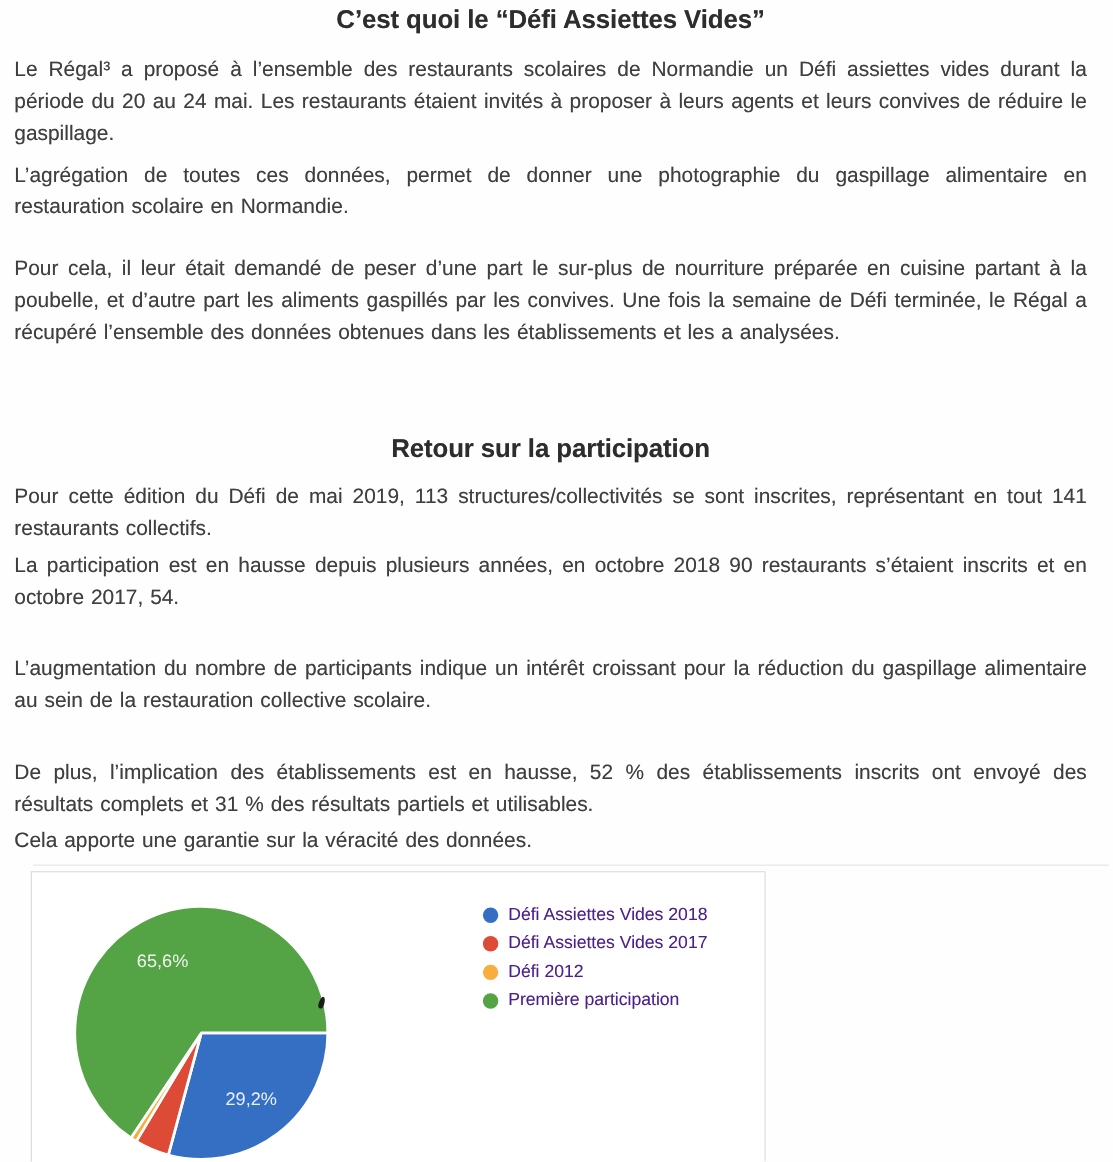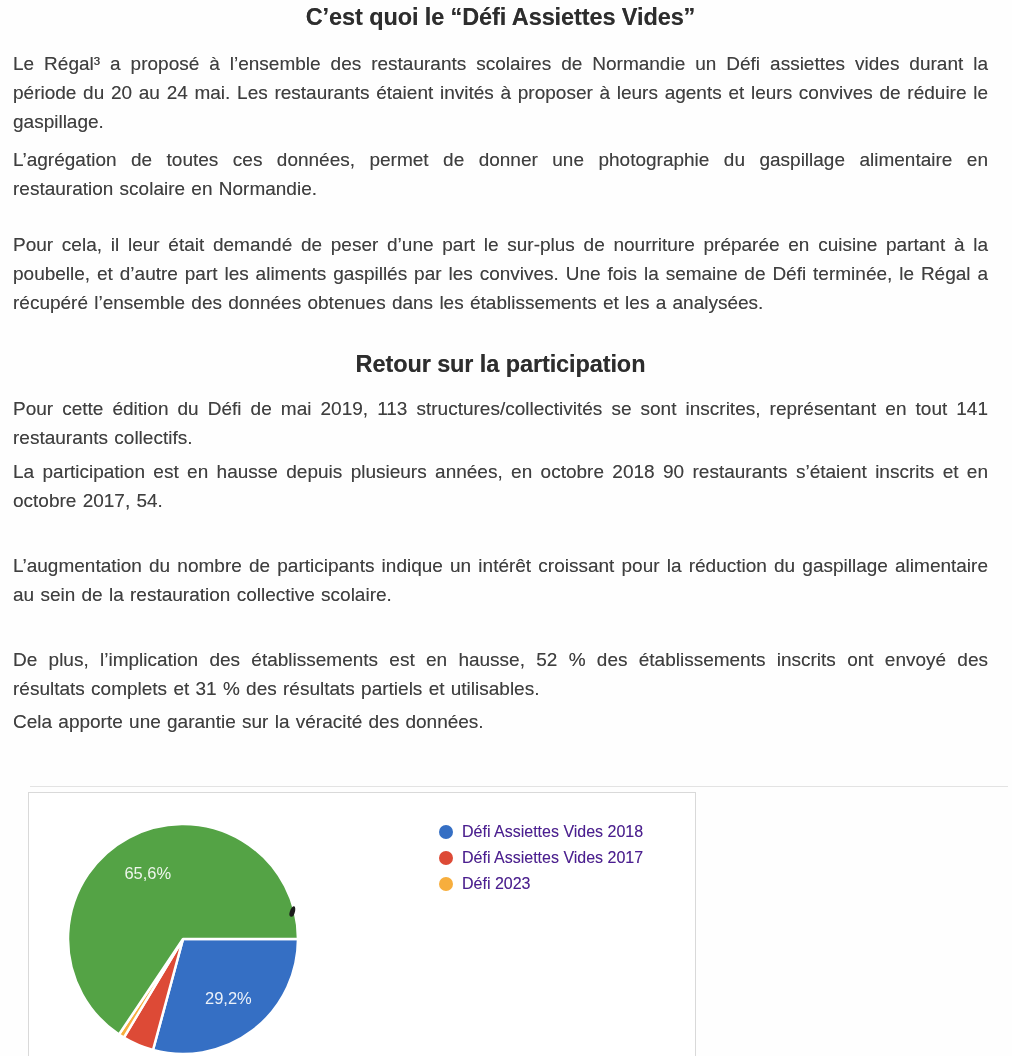--- a/index.html
+++ b/index.html
@@ -19,21 +19,21 @@
   .para{
     font-size:19px;line-height:29px;margin:0;text-align:justify;
     text-shadow:0 0 0.6px rgba(63,63,63,0.5);
     word-spacing:1px;
   }
   
   #h1{margin-top:2px;}
   #p1{margin-top:17px;}
   #p2{margin-top:27px;}
   #p3{margin-top:9px;}
-  #h2{margin-top:32px;}
+  #h2{margin-top:75px;}
   #p4{margin-top:15px;}
   #p5{margin-top:5px;}
   #p6{margin-top:36px;}
   #p7{margin-top:36px;}
   #p8{margin-top:4px;}
 
   .chart-topline{
     position:absolute;left:30px;top:786px;width:978px;height:0;
     border-top:1px solid #e3e3e3;
   }
@@ -93,19 +93,23 @@
         <div class="legend-item">
           <span class="legend-swatch" style="background: rgb(53, 111, 196);"></span>
           <span class="legend-label">Défi Assiettes Vides 2018</span>
         </div>
         <div class="legend-item">
           <span class="legend-swatch" style="background: rgb(221, 74, 54);"></span>
           <span class="legend-label">Défi Assiettes Vides 2017</span>
         </div>
         <div class="legend-item">
           <span class="legend-swatch" style="background: rgb(247, 174, 61);"></span>
-          <span class="legend-label">Défi 2023</span>
+          <span class="legend-label">Défi 2012</span>
+        </div>
+        <div class="legend-item">
+          <span class="legend-swatch" style="background: rgb(84, 163, 69);"></span>
+          <span class="legend-label">Première participation</span>
         </div>
       </div>
     <div class="scan-artifact"></div>
   </div>
 
 </div>
 
 </body></html>

